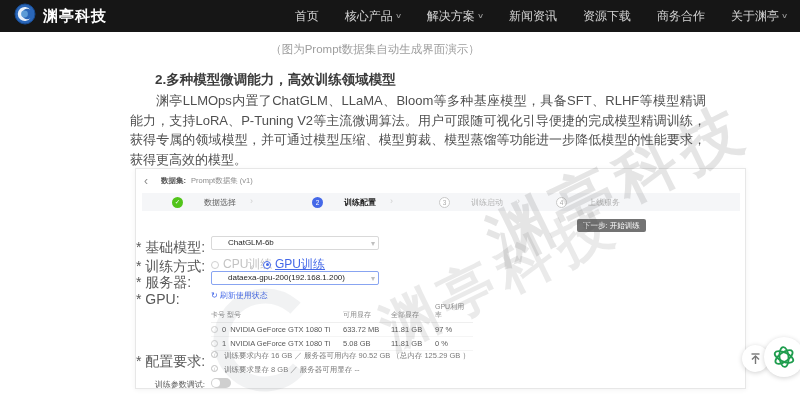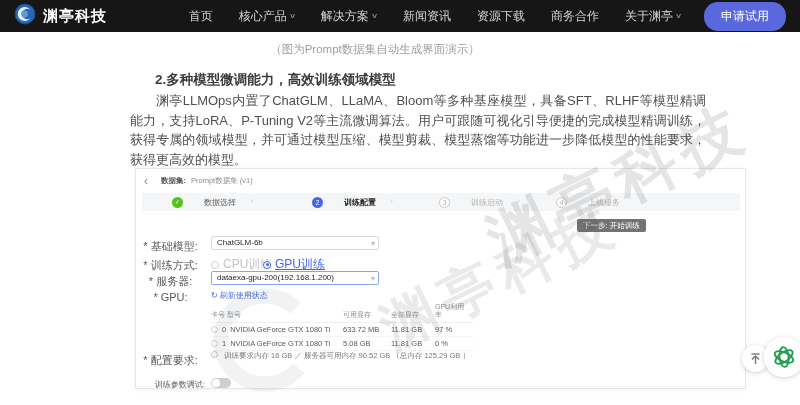--- a/index.html
+++ b/index.html
@@ -37,23 +37,23 @@
   .step.done  .step-circle{background:#52c41a;color:#fff;}
   .step.active .step-circle{background:#4468e8;color:#fff;}
   .step.todo  .step-circle{background:#fff;border:1px solid #c9c9c9;color:#ababab;}
   .step-label{font-size:8px;margin-left:17px;}
   .step.done  .step-label{color:#595959;}
   .step.active .step-label{color:#262626;font-weight:bold;text-align:right;}
   .step.todo  .step-label{color:#b3b3b3;}
   .step-sep{position:absolute;top:3px;font-size:9px;color:#cfcfcf;}
   .next-btn{position:absolute;left:441px;top:50px;height:13px;background:#737373;color:#fff;
     font-size:7.5px;border:none;border-radius:2px;padding:0 6px;line-height:13px;cursor:pointer;white-space:nowrap;}
-  .f-label{position:absolute;left:0;width:69px;text-align:center;font-size:11px;color:#595959;white-space:nowrap;}
+  .f-label{position:absolute;left:0;width:69px;text-align:left;font-size:14px;color:#595959;white-space:nowrap;}
   .f-select{position:absolute;left:75px;width:168px;height:14px;border:1px solid #d9d9d9;border-radius:2px;
-    background:#fff;font-size:8px;color:#262626;line-height:12px;padding:0 10px 0 5px;cursor:pointer;white-space:nowrap;overflow:hidden;}
+    background:#fff;font-size:8px;color:#262626;line-height:12px;padding:0 10px 0 16px;cursor:pointer;white-space:nowrap;overflow:hidden;}
   .f-select.focus{border-color:#88a4f1;}
   .caret{position:absolute;right:3px;top:1px;color:#bfbfbf;font-size:8px;}
   .radio{width:8px;height:8px;border-radius:50%;border:1px solid #d0d0d0;background:#fff;display:inline-block;flex:none;}
   .radio.sel{border-color:#4468e8;position:relative;}
   .radio.sel::after{content:"";position:absolute;left:1.5px;top:1.5px;width:3px;height:3px;border-radius:50%;background:#4468e8;}
   .radio-group{position:absolute;left:75px;display:flex;align-items:center;gap:4px;font-size:12px;cursor:pointer;}
   .gpu-link{position:absolute;left:75px;color:#4468e8;font-size:8px;display:flex;align-items:center;gap:2px;cursor:pointer;}
   .gpu-table{position:absolute;left:75px;top:132px;width:262px;font-size:7.5px;color:#595959;}
   .gt-head{display:grid;grid-template-columns:132px 48px 44px 34px;align-items:end;color:#8c8c8c;
     font-size:7px;line-height:8px;padding:2px 0 3px 0;border-bottom:1px solid #efefef;}
@@ -111,21 +111,20 @@
     <div class="nav-item">
         <span>资源下载</span>
       </div>
     <div class="nav-item">
         <span>商务合作</span>
       </div>
     <div class="nav-item">
         <span>关于渊亭</span>
         <span class="nav-caret">∨</span>
       </div>
-    <button class="cta-btn">申请试用</button>
   </div>
 </div>
 
 <div class="caption">（图为Prompt数据集自动生成界面演示）</div>
 <div class="heading">2.多种模型微调能力，高效训练领域模型</div>
 <div class="para">渊亭LLMOps内置了ChatGLM、LLaMA、Bloom等多种基座模型，具备SFT、RLHF等模型精调能力，支持LoRA、P-Tuning V2等主流微调算法。用户可跟随可视化引导便捷的完成模型精调训练，获得专属的领域模型，并可通过模型压缩、模型剪裁、模型蒸馏等功能进一步降低模型的性能要求，获得更高效的模型。</div>
 
 <div class="card">
 
   <div class="wz-header">
@@ -213,20 +212,24 @@
       <span>11.81 GB</span>
       <span>0 %</span>
     </div>
   </div>
 
   <div class="f-label" style="top:184px">* 配置要求:</div>
   <div class="req-line" style="top:182px">
     <span class="circle-i">i</span>
     <span>训练要求内存 16 GB ／ 服务器可用内存 90.52 GB （总内存 125.29 GB ）</span>
   </div>
+  <div class="req-line" style="top:196px">
+    <span class="circle-i">i</span>
+    <span>训练要求显存 8 GB ／ 服务器可用显存 --</span>
+  </div>
 
   <div class="toggle-label" style="top:210px">训练参数调试:</div>
   <div class="toggle" style="top:209px"></div>
 </div>
 
 <div class="wm-layer">
   <svg class="wm-ring" width="120" height="120" viewBox="0 0 120 120">
     <circle cx="60" cy="60" r="44" fill="none" stroke="rgba(100,110,125,0.09)" stroke-width="15" stroke-dasharray="210 70" transform="rotate(40 60 60)"></circle>
   </svg>
   <div class="wm-text wm-a">渊亭科技</div>

